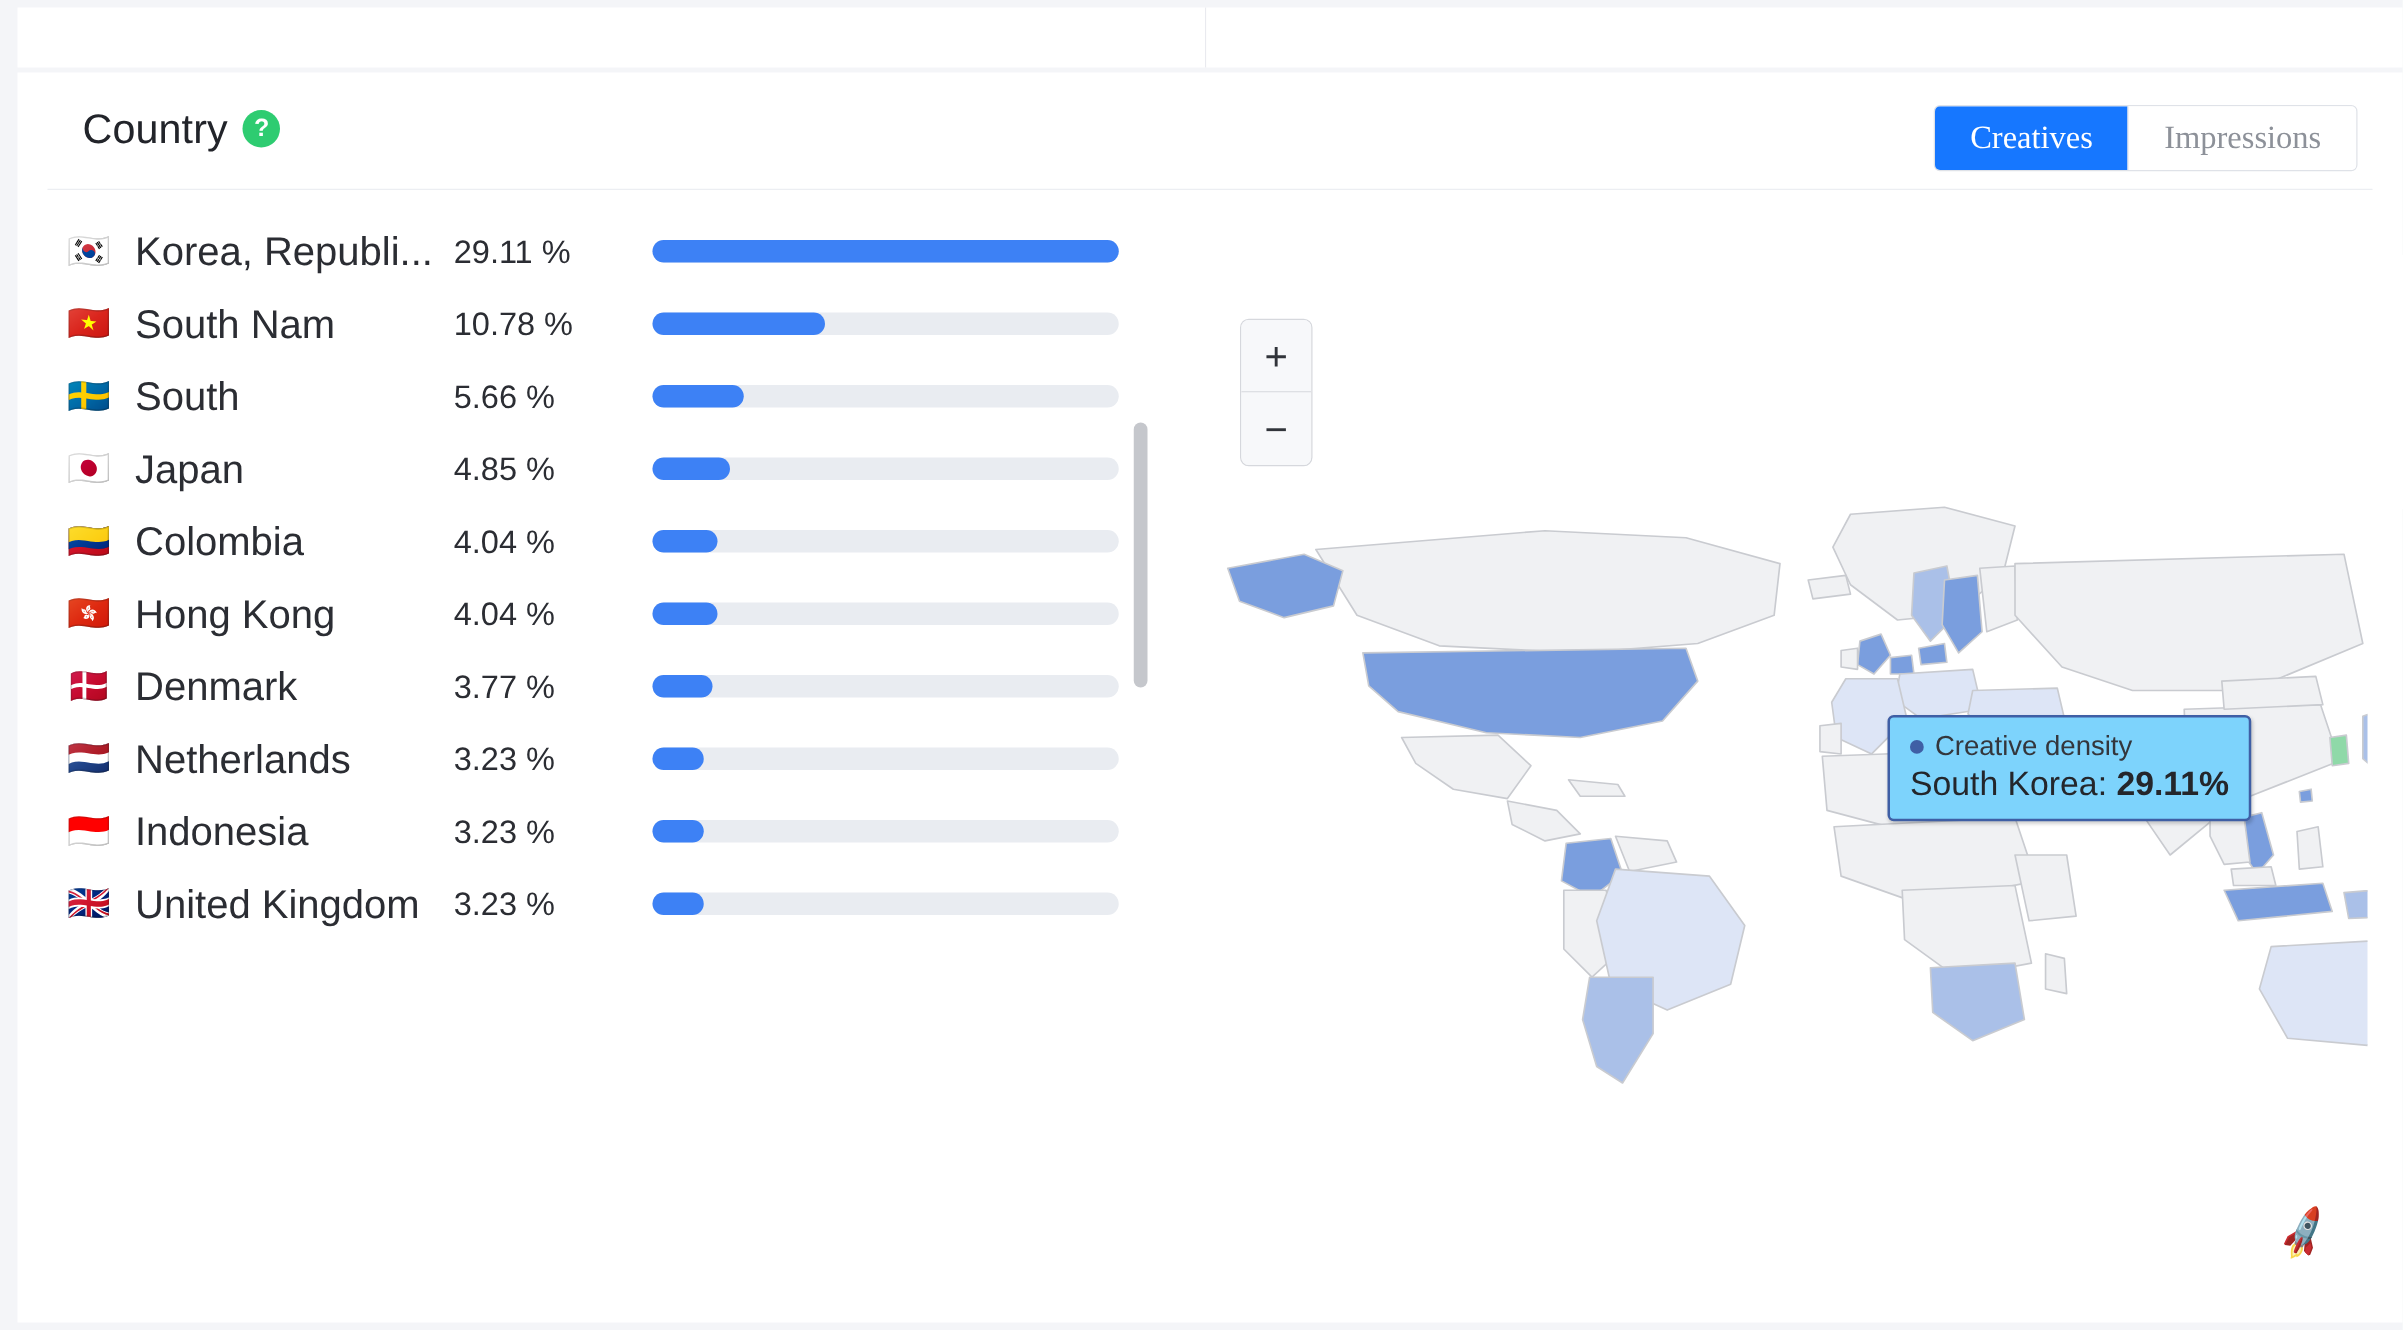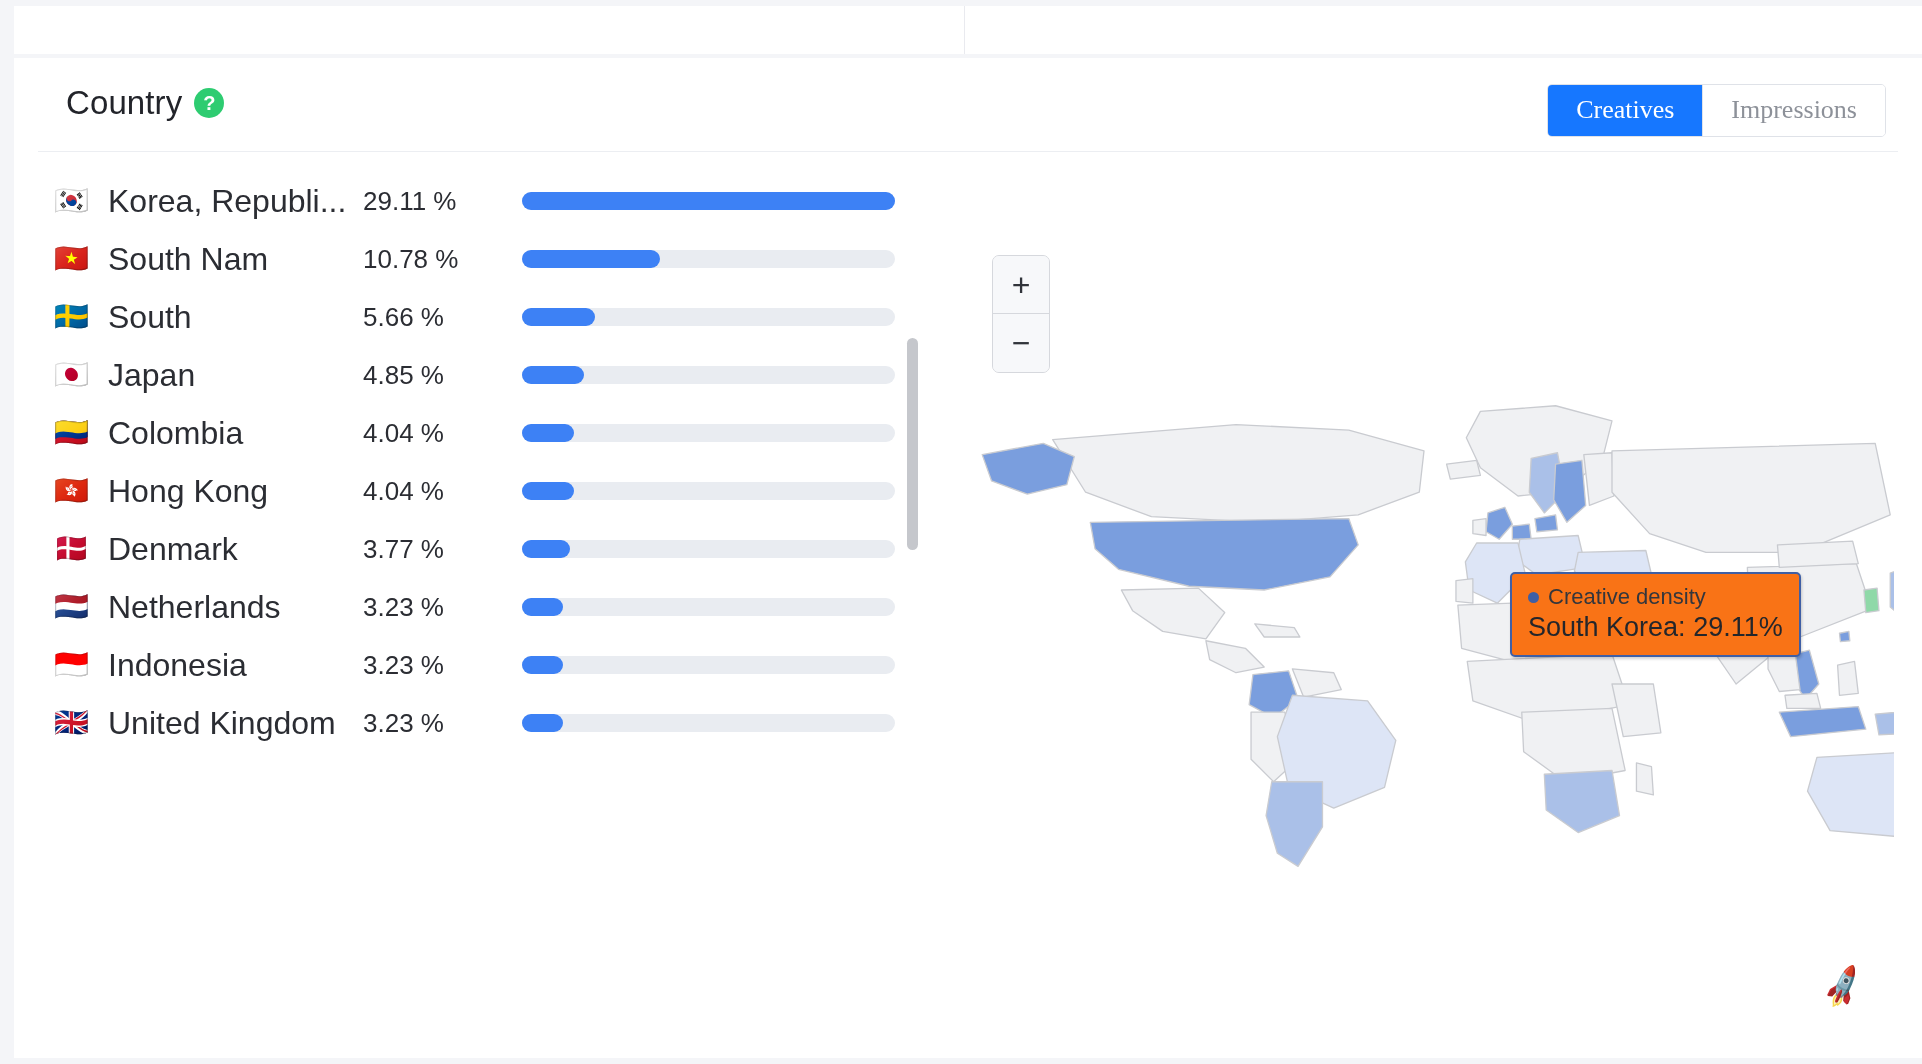--- a/index.html
+++ b/index.html
@@ -84,28 +84,28 @@
     align-items: center; justify-content: center; font-family: inherit; line-height: 1;
   }
   #zoom-in-button { border-bottom: 1px solid #d6d8dd; }
 
   #world-map { position: absolute; left: 0; top: 0; width: 100%; height: 100%; }
   #world-map svg { position: absolute; left: 10px; top: 250px; width: 940px; height: 470px; }
 
   
   #map-tooltip {
     position: absolute; left: 566px; top: 420px;
-    background: #f97316; border: 2px solid #3f5fa5; border-radius: 5px;
+    background: #7dd3fc; border: 2px solid #3f5fa5; border-radius: 5px;
     padding: 10px 16px 12px 16px; box-shadow: 1px 2px 3px rgba(0,0,0,.18);
     z-index: 8;
   }
   #tooltip-series { display: flex; align-items: center; gap: 9px; font-size: 22px; color: #34363c; }
   #tooltip-dot { width: 11px; height: 11px; border-radius: 50%; background: #3f5fa5; display: inline-block; }
   #tooltip-value-row { font-size: 27px; color: #24262b; margin-top: 2px; white-space: nowrap; }
-  #tooltip-value-row b { font-weight: 400; text-align: right; }
+  #tooltip-value-row b { font-weight: 700; text-align: right; }
 
   
   #watermark {
     position: absolute; right: 60px; bottom: 52px;
     display: flex; align-items: center; gap: 8px;
     color: #d7d9de; font-size: 38px; font-weight: 700; letter-spacing: -.5px;
     user-select: none;
   }
   #watermark-rocket { font-size: 32px; transform: rotate(-20deg); }
 </style>

